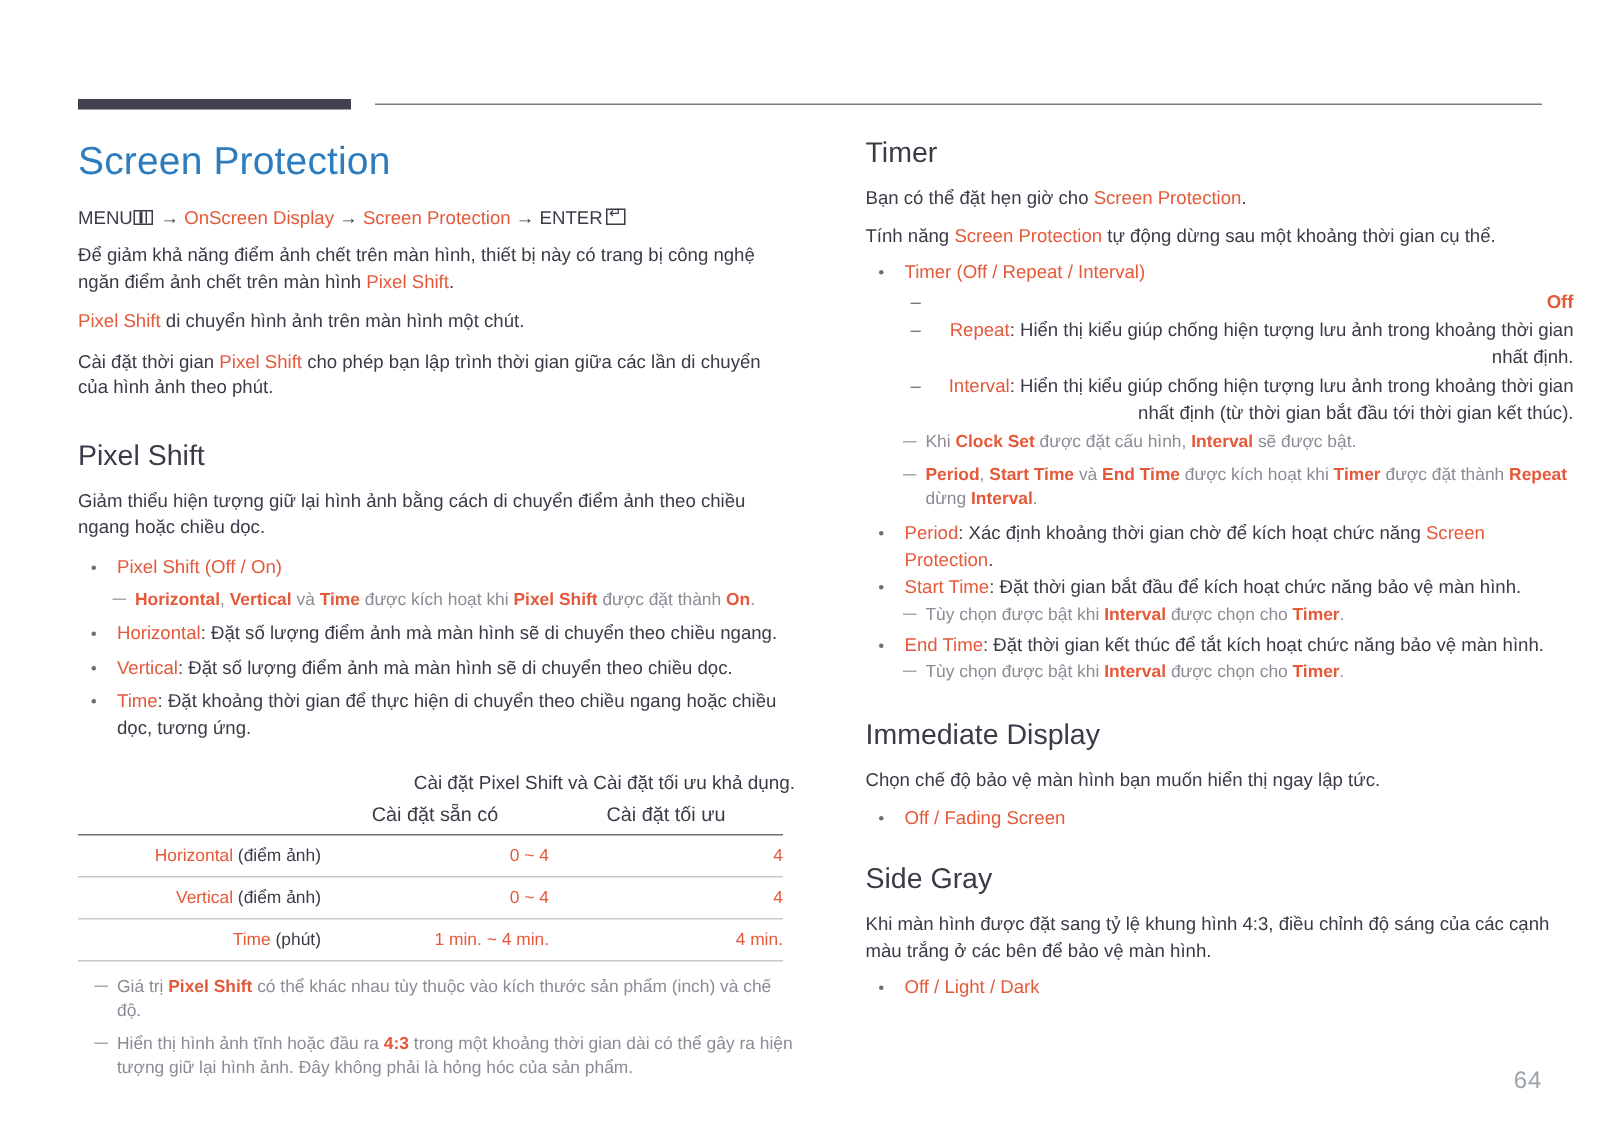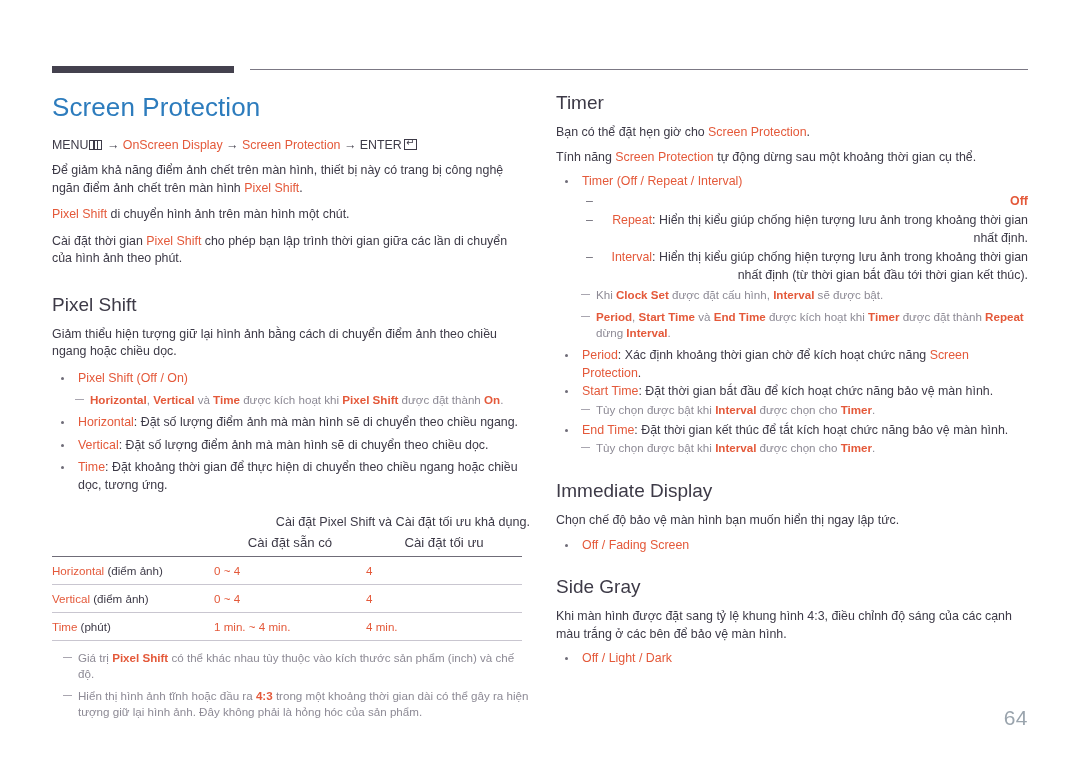--- a/index.html
+++ b/index.html
@@ -48,21 +48,21 @@
 
   
   .col-left {
     position: absolute;
     left: 52px;
     top: 92px;
     width: 478px;
   }
   .col-right {
     position: absolute;
-    left: 556px;
+    left: 577px;
     top: 92px;
     width: 472px;
   }
 
   h1.doc-title {
     font-size: 26px;
     font-weight: normal;
     color: #2d7cbd;
     margin: 0 0 14px 0;
     letter-spacing: 0.1px;
@@ -223,35 +223,36 @@
     text-align: center;
     padding: 2px 0 6px 0;
     border: none;
   }
   table.settings td {
     font-size: 11.6px;
     padding: 7px 0 7px 0;
     border-top: 1px solid #c9c6d0;
     color: #e4593a;
     vertical-align: top;
+    text-align: right;
   }
   table.settings tr.first td { border-top: 1.6px solid #6f6c78; }
   table.settings tr.last td { border-bottom: 1px solid #c9c6d0; }
   table.settings td.lbl { color: #e4593a; }
   table.settings td.lbl .unit { color: #3d3a47; }
   .c1 { width: 162px; }
   .c2 { width: 152px; }
   .c3 { width: 156px; }
 
   
   .page-num {
     position: absolute;
     right: 52px;
     bottom: 33px;
-    font-size: 21px;
+    font-size: 16px;
     color: #9aa4ad;
     letter-spacing: 0.5px;
   }
 </style>
 </head>
 <body>
 
 <div class="page">
 
   <div class="header-rule">

